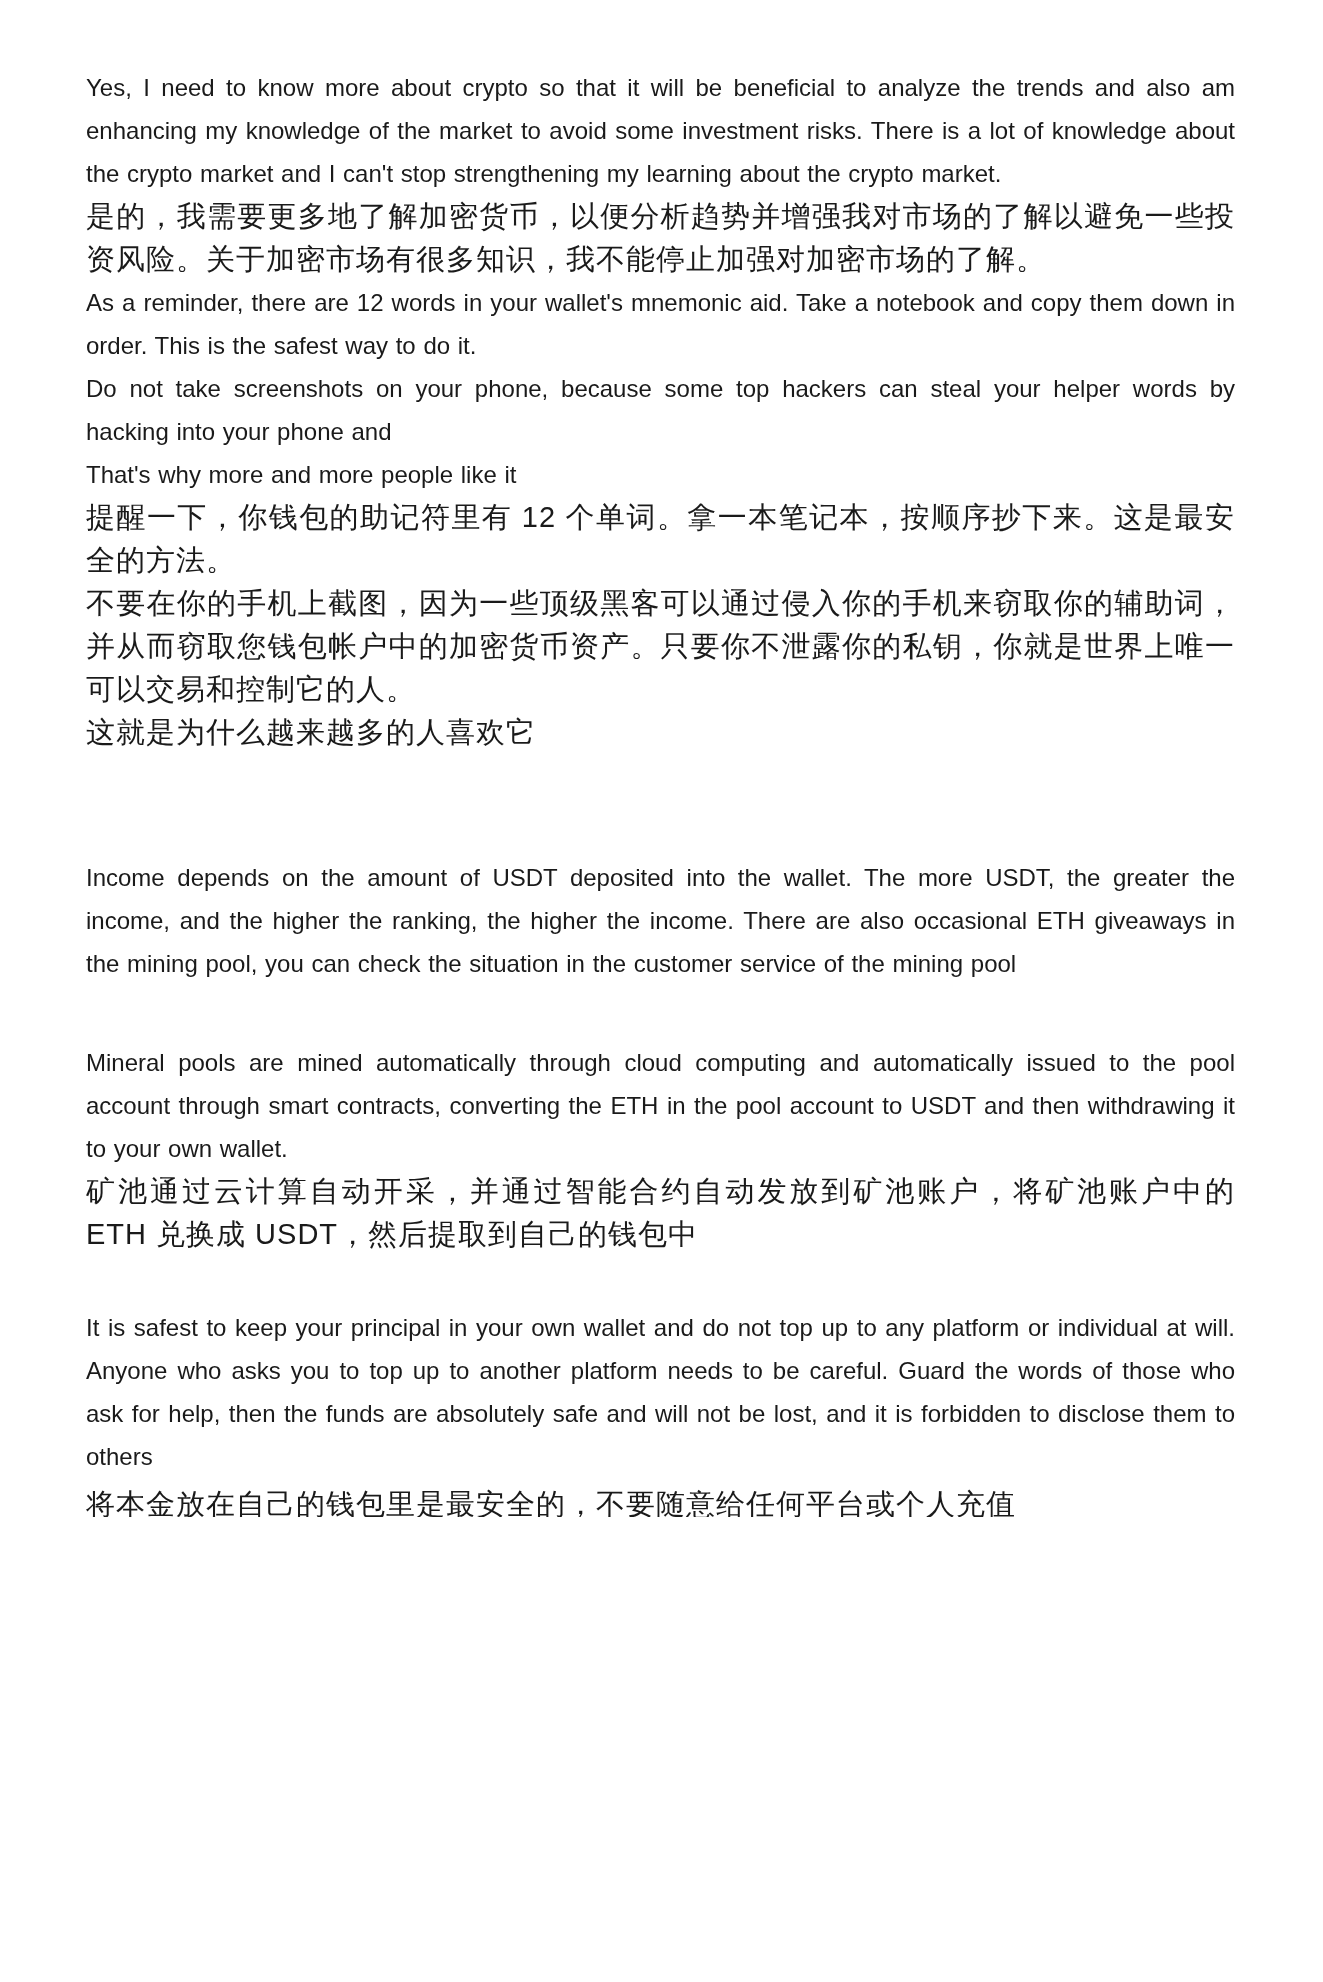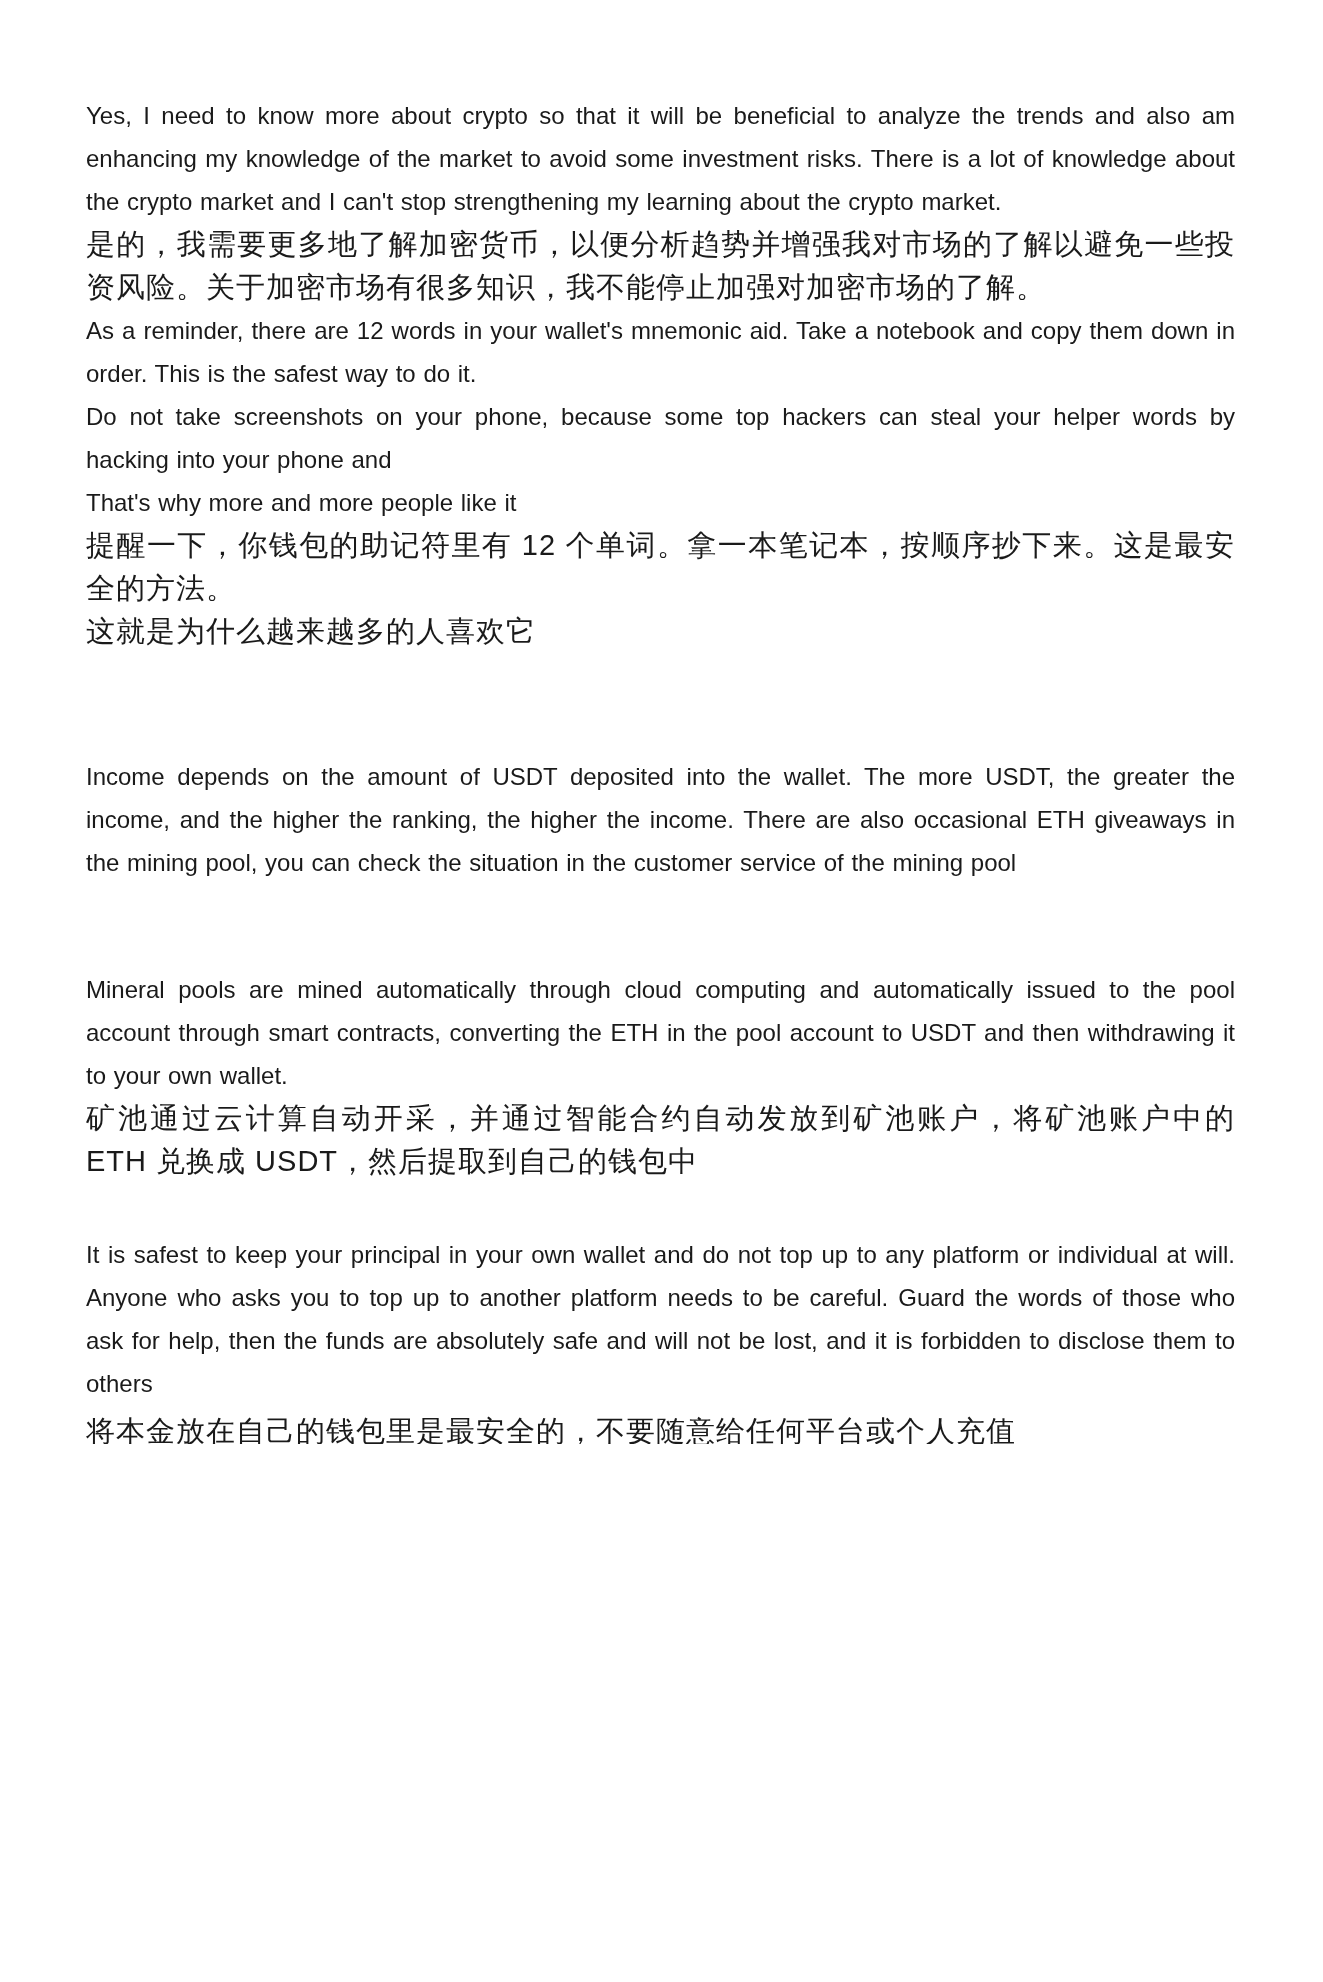--- a/index.html
+++ b/index.html
@@ -12,27 +12,27 @@
     width: 1323px;
     height: 1982px;
     position: relative;
     color: #1a1a1a;
     font-family: "Liberation Sans", "DejaVu Sans", sans-serif;
   }
   .page {
     box-sizing: border-box;
     width: 1323px;
     height: 1982px;
-    padding: 94px 88px 0 86px;
+    padding: 66px 88px 0 86px;
     overflow: hidden;
   }
   .block { margin: 0; }
   .mt-b {  }
   .mt-c { margin-top: 102px; }
-  .mt-d { margin-top: 84px;  }
+  .mt-d { margin-top: 56px;  }
   .mt-e { margin-top: 50px;  }
   p {
     margin: 0;
     text-align: justify;
   }
   p.en {
     font-size: 24px;
     line-height: 43px;
     word-spacing: 1px;
   }
@@ -56,20 +56,21 @@
   <section class="block">
     <p class="en" lang="en">Yes, I need to know more about crypto so that it will be beneficial to analyze the trends and also am enhancing my knowledge of the market to avoid some investment risks. There is a lot of knowledge about the crypto market and I can't stop strengthening my learning about the crypto market.</p>
     <p class="zh" lang="zh">是的，我需要更多地了解加密货币，以便分析趋势并增强我对市场的了解以避免一些投资风险。关于加密市场有很多知识，我不能停止加强对加密市场的了解。</p>
   </section>
 
   <section class="block mt-b">
     <p class="en" lang="en">As a reminder, there are 12 words in your wallet's mnemonic aid. Take a notebook and copy them down in order. This is the safest way to do it.</p>
     <p class="en" lang="en">Do not take screenshots on your phone, because some top hackers can steal your helper words by hacking into your phone and</p>
     <p class="en" lang="en">That's why more and more people like it</p>
     <p class="zh" lang="zh">提醒一下，你钱包的助记符里有 12 个单词。拿一本笔记本，按顺序抄下来。这是最安全的方法。</p>
+    <p class="zh" lang="zh">不要在你的手机上截图，因为一些顶级黑客可以通过侵入你的手机来窃取你的辅助词，并从而窃取您钱包帐户中的加密货币资产。只要你不泄露你的私钥，你就是世界上唯一可以交易和控制它的人。</p>
     <p class="zh" lang="zh">这就是为什么越来越多的人喜欢它</p>
   </section>
 
   <section class="block mt-c">
     <p class="en" lang="en">Income depends on the amount of USDT deposited into the wallet. The more USDT, the greater the income, and the higher the ranking, the higher the income. There are also occasional ETH giveaways in the mining pool, you can check the situation in the customer service of the mining pool</p>
   </section>
 
   <section class="block mt-d">
     <p class="en" lang="en">Mineral pools are mined automatically through cloud computing and automatically issued to the pool account through smart contracts, converting the ETH in the pool account to USDT and then withdrawing it to your own wallet.</p>
     <p class="zh" lang="zh">矿池通过云计算自动开采，并通过智能合约自动发放到矿池账户，将矿池账户中的 ETH 兑换成 USDT，然后提取到自己的钱包中</p>

